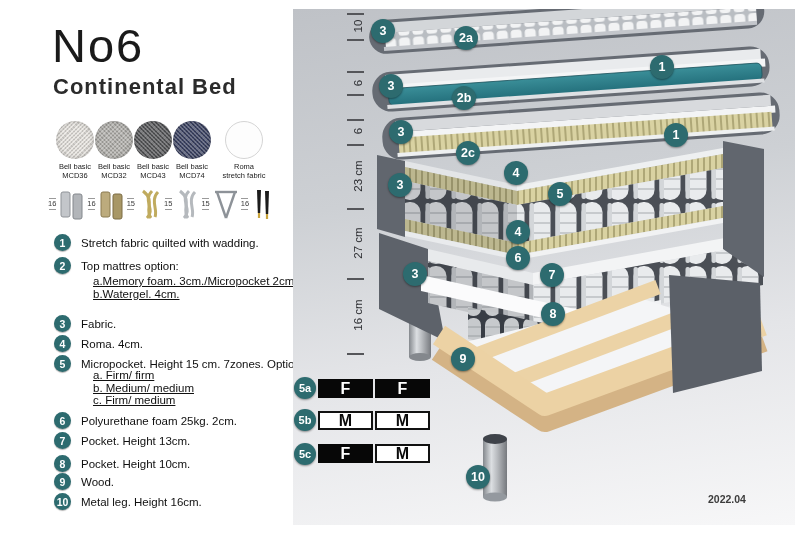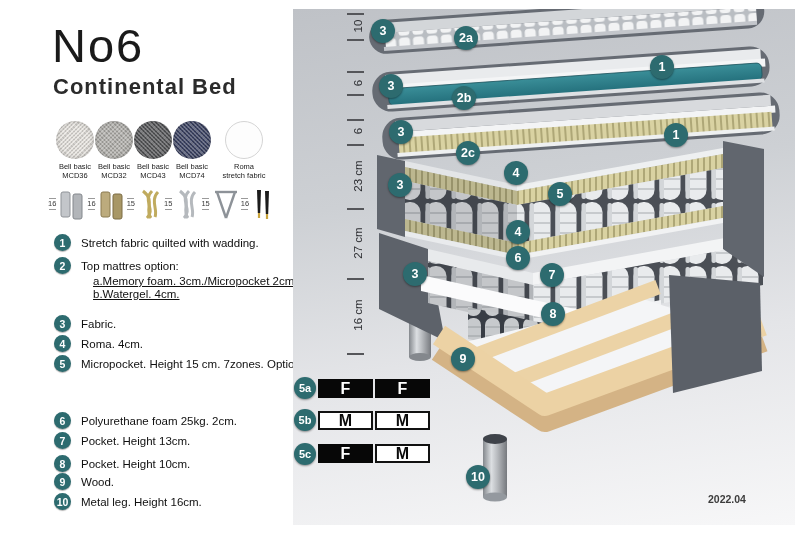--- a/index.html
+++ b/index.html
@@ -182,20 +182,25 @@
         <span class="lg-text">Fabric.</span>
       </div>
     <div class="legend-item" style="top:335px">
         <span class="lg-badge">4</span>
         <span class="lg-text">Roma. 4cm.</span>
       </div>
     <div class="legend-item" style="top:355px">
         <span class="lg-badge">5</span>
         <span class="lg-text">Micropocket. Height 15 cm. 7zones. Option:</span>
       </div>
+    <div class="lg-subs" style="top:369px">
+      <div>a. Firm/ firm</div>
+      <div>b. Medium/ medium</div>
+      <div>c. Firm/ medium</div>
+    </div>
     <div class="legend-item" style="top:412px">
         <span class="lg-badge">6</span>
         <span class="lg-text">Polyurethane foam 25kg. 2cm.</span>
       </div>
     <div class="legend-item" style="top:432px">
         <span class="lg-badge">7</span>
         <span class="lg-text">Pocket. Height 13cm.</span>
       </div>
     <div class="legend-item" style="top:455px">
         <span class="lg-badge">8</span>

